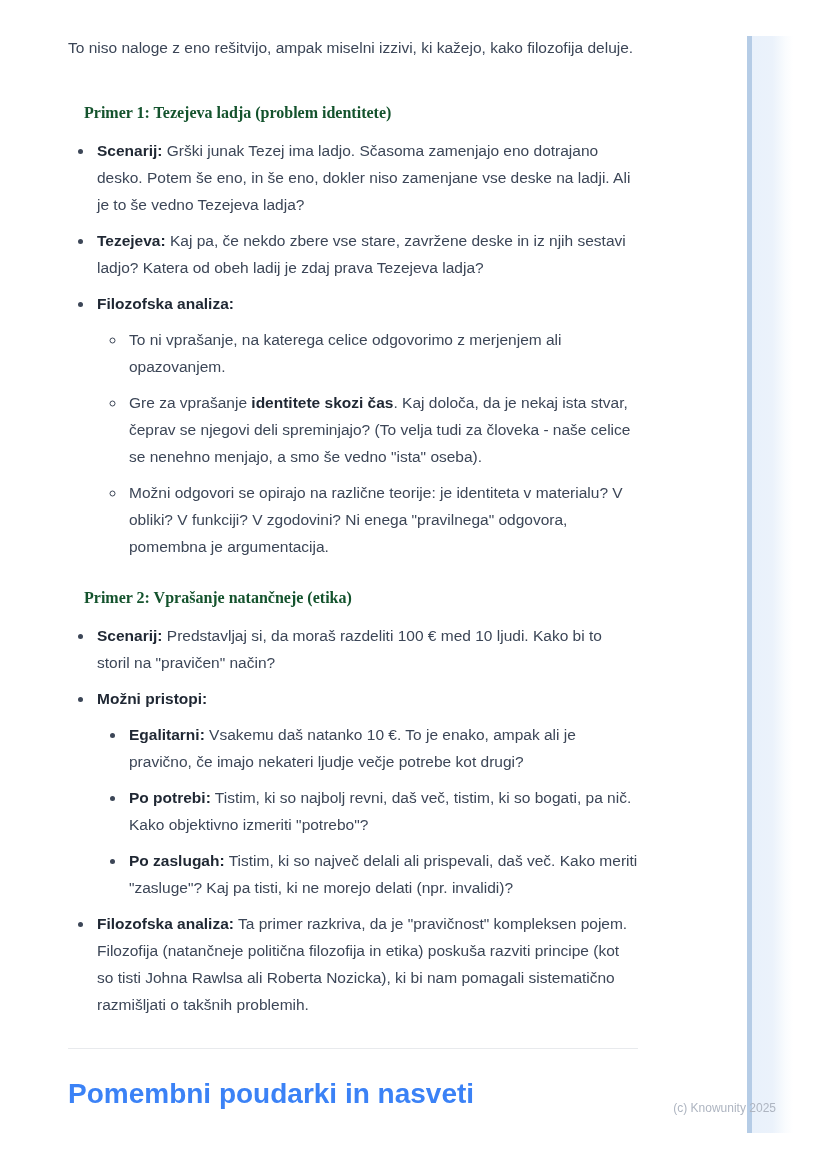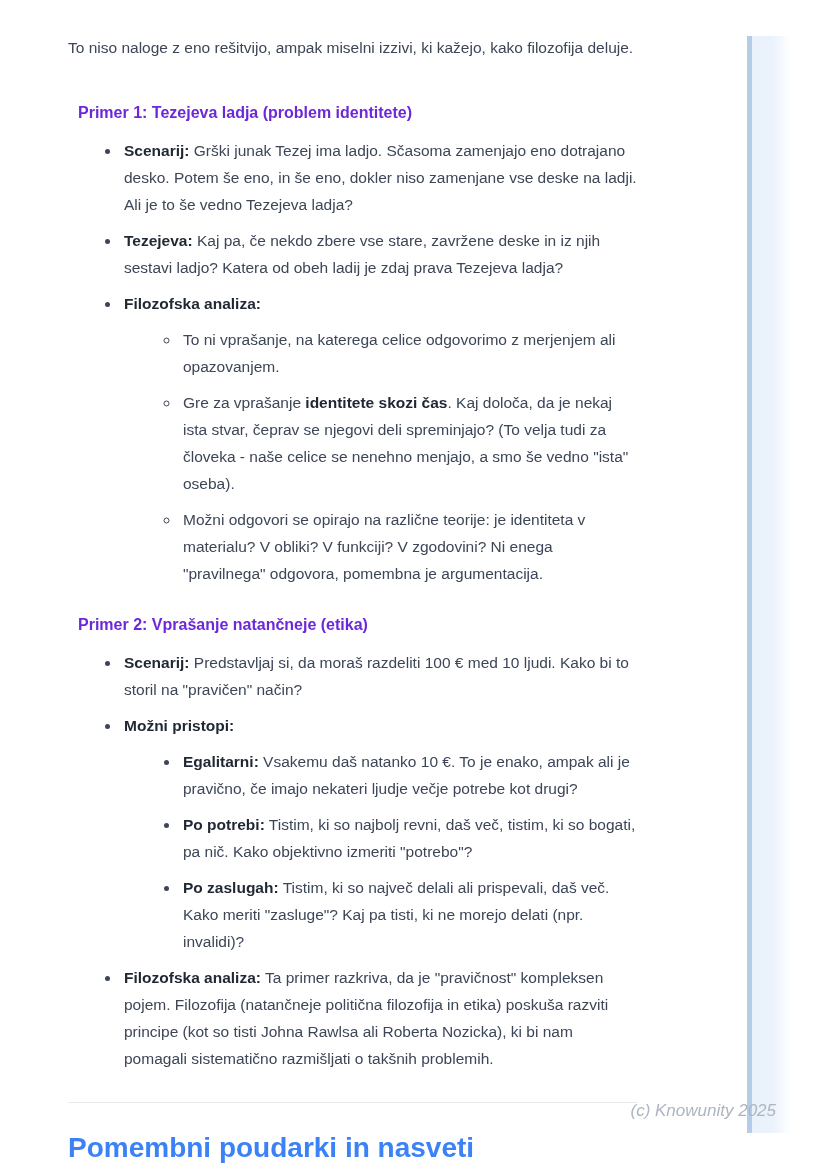--- a/index.html
+++ b/index.html
@@ -16,57 +16,57 @@
     width: 570px;
     color: #3c4657;
     font-size: 15.5px;
     line-height: 27px;
   }
   .content p { margin: 0 0 40px 0; }
   .run.bold { font-weight: bold; color: #1f2733; }
   h3 {
     font-size: 16px;
     line-height: 24px;
-    color: #6d28d9;
-    margin: 26px 0 12px 10px;
+    color: #14532d;
+    margin: 26px 0 12px 16px;
     font-weight: bold;
+    font-family: Liberation Serif, serif;
   }
   h2 {
     font-size: 28px;
     line-height: 30px;
     color: #3b82f6;
     margin: 30px 0 18px 0;
     font-weight: bold;
   }
   ul { margin: 0 0 6px 0; padding-left: 26px; list-style-type: disc; }
   ul.lvl2 { margin: 9px 0 0 0; padding-left: 29px; }
-  li { margin-bottom: 9px; padding-left: 3px; margin-left: 27px; }
+  li { margin-bottom: 9px; padding-left: 3px; }
   li::marker { color: #3c4657; }
   li.circle { list-style-type: circle; }
   li.disc { list-style-type: disc; }
   hr.divider {
     border: none;
     border-top: 1px solid #e8eaed;
     margin: 30px 0 0 0;
   }
   .scroll-strip {
     position: absolute;
     left: 747px; top: 36px;
     width: 41px; height: 1097px;
     border-left: 5px solid #b5cce6;
     background: linear-gradient(90deg, #e9f1fb 0%, #ebf2fb 50%, rgba(240,246,252,0.35) 82%, rgba(255,255,255,0) 100%);
     z-index: 1;
   }
   .footer-copyright {
     position: absolute;
     top: 1101px; right: 52px;
-    font-size: 17px;
+    font-size: 12px;
     color: #aeb5c1;
     z-index: 2;
-    font-style: italic;
   }
 </style>
 </head>
 <body>
 
 <div class="content">
     <p><span class="run">To niso naloge z eno rešitvijo, ampak miselni izzivi, ki kažejo, kako filozofija deluje.</span></p>
     <h3>Primer 1: Tezejeva ladja (problem identitete)</h3>
     <ul class="lvl1">
       <li class="disc"><span class="run bold">Scenarij:</span><span class="run"> Grški junak Tezej ima ladjo. Sčasoma zamenjajo eno dotrajano desko. Potem še eno, in še eno, dokler niso zamenjane vse deske na ladji. Ali je to še vedno Tezejeva ladja?</span></li>

